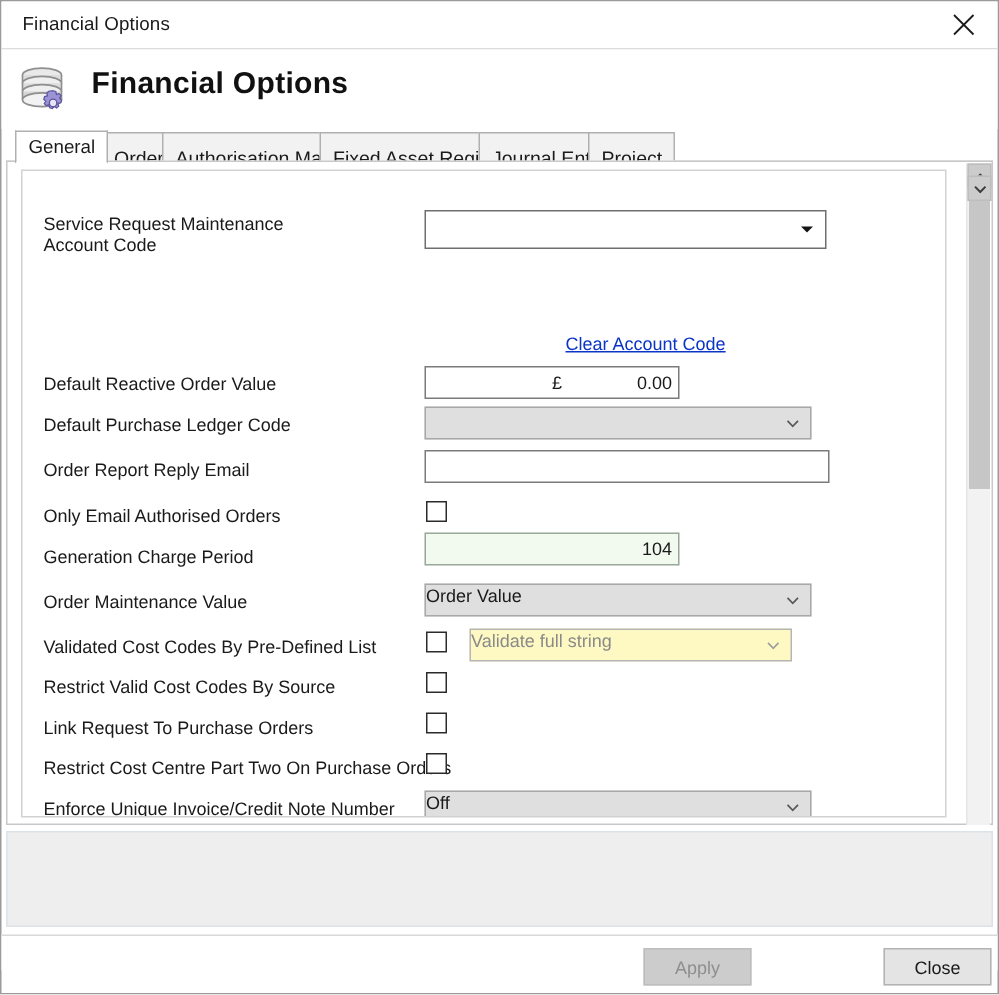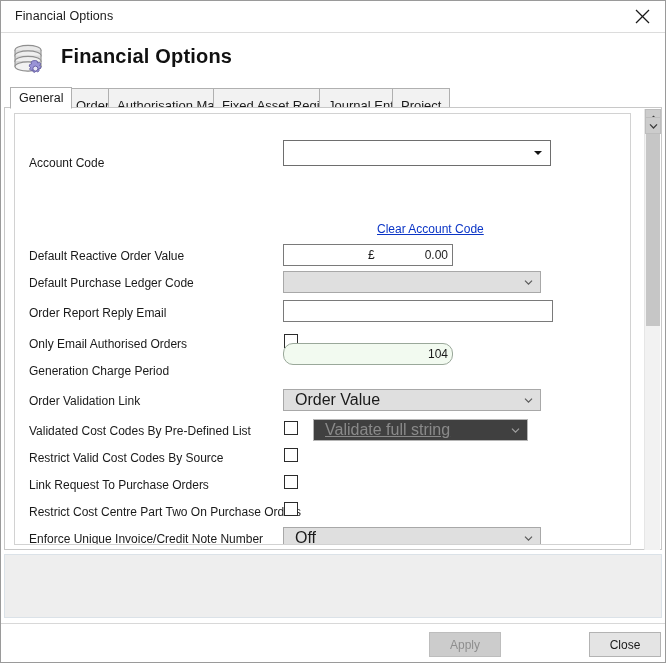--- a/index.html
+++ b/index.html
@@ -132,25 +132,25 @@
     width: 0; height: 0;
     border-left: 4px solid transparent;
     border-right: 4px solid transparent;
     border-top: 4px solid #141414;
   }
 
   .combo {
     position: absolute; height: 22px;
     background: #dfdfdf;
     border: 1px solid #a8a8a8;
-    display: flex; align-items: center;
-    font-size: 16px; color: #1a1a1a;
-    padding-left: 11px;
-  }
-  .combo.disabled { color: #8a8a8a; background: #404040; border-color: #b5b5b5; text-decoration: underline; }
+    display: flex; 
+    font-size: 12px; color: #1a1a1a;
+    padding-left: 0;
+  }
+  .combo.disabled { color: #8a8a8a; background: #fef9c3; border-color: #b5b5b5; }
   .combo .chev {
     position: absolute; right: 7px; top: 6px;
     width: 9px; height: 9px;
   }
   .combo .chev svg { display: block; }
 
   .cbox {
     position: absolute;
     width: 14px; height: 14px;
     background: #ffffff;
@@ -260,20 +260,21 @@
     <div class="tab" style="left:63px;">Order</div>
     <div class="tab" style="left:104px;">Authorisation Matrix</div>
     <div class="tab" style="left:209px;">Fixed Asset Register</div>
     <div class="tab" style="left:315px;">Journal Entry</div>
     <div class="tab" style="left:388px;">Project</div>
   </div>
 
   <div class="outerpanel">
     <div class="formpanel">
 
+      <div class="lbl" style="left:14px; top:28px;">Service Request Maintenance</div>
       <div class="lbl" style="left:14px; top:42px;">Account Code</div>
       <div class="combo-edit" style="left:268px; top:26px; width:268px;">
         <span class="arrow"></span>
       </div>
 
       <div class="link" style="left:362px; top:108px;">Clear Account Code</div>
 
       <div class="lbl" style="left:14px; top:135px;">Default Reactive Order Value</div>
       <div class="tbox" style="left:268px; top:130px; width:170px;">
         <span class="cur">£</span>
@@ -290,25 +291,25 @@
         </span>
       </div>
 
       <div class="lbl" style="left:14px; top:192px;">Order Report Reply Email</div>
       <div class="tbox" style="left:268px; top:186px; width:270px;"></div>
 
       <div class="lbl" style="left:14px; top:223px;">Only Email Authorised Orders</div>
       <div class="cbox" style="left:269px; top:220px;"></div>
 
       <div class="lbl" style="left:14px; top:250px;">Generation Charge Period</div>
-      <div class="tbox green" style="left:268px; top:229px; width:170px;border-radius:10px;">
+      <div class="tbox green" style="left:268px; top:241px; width:170px;">
         <span class="val">104</span>
       </div>
 
-      <div class="lbl" style="left:14px; top:280px;">Order Validation Link</div>
+      <div class="lbl" style="left:14px; top:280px;">Order Maintenance Value</div>
       <div class="combo" style="left:268px; top:275px; width:258px;">
         <span>Order Value</span>
         <span class="chev">
           <svg width="9" height="9" viewBox="0 0 9 9">
               <polyline points="1,2.6 4.5,6.2 8,2.6" fill="none" stroke="#5a5a5a" stroke-width="1.2"></polyline>
             </svg>
         </span>
       </div>
 
       <div class="lbl" style="left:14px; top:310px;">Validated Cost Codes By Pre-Defined List</div>

